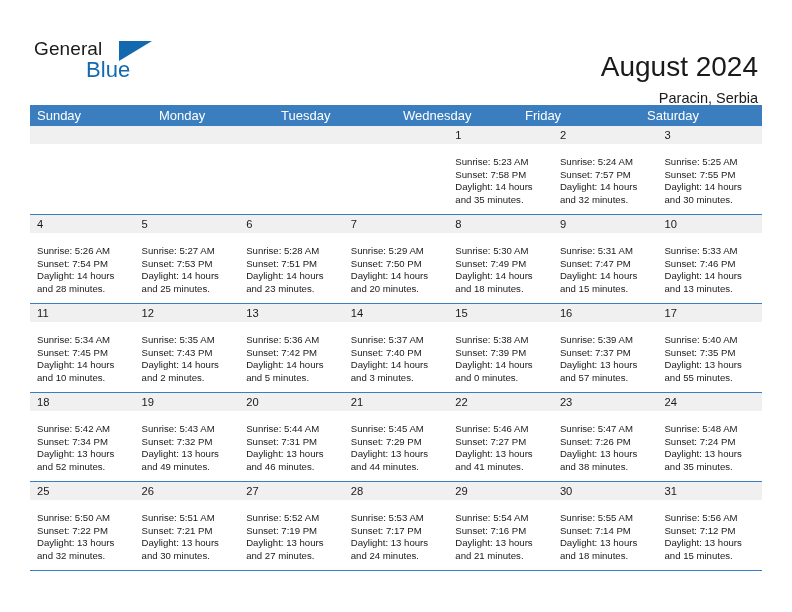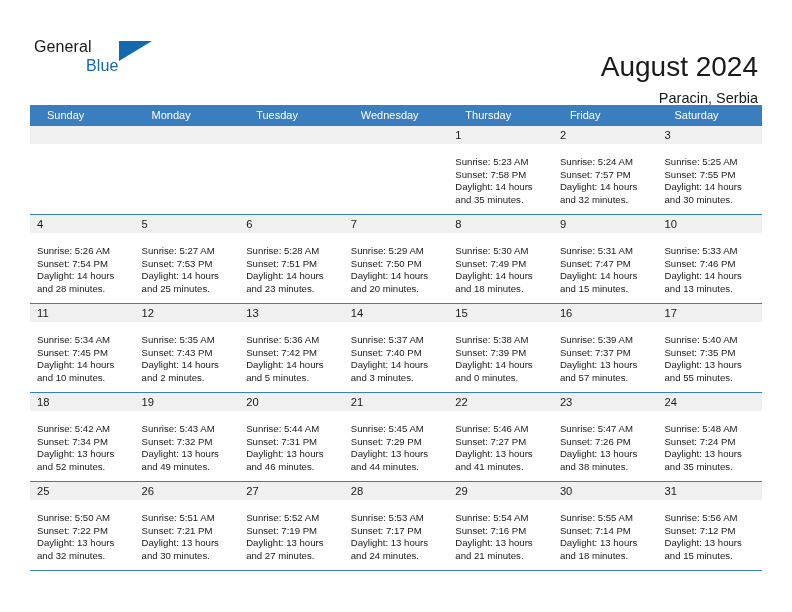--- a/index.html
+++ b/index.html
@@ -33,30 +33,30 @@
     position: absolute;
     left: 34px;
     top: 38px;
     width: 140px;
     height: 50px;
   }
   .brand-general {
     position: absolute;
     left: 0;
     top: 0;
-    font-size: 16px;
+    font-size: 19px;
     color: #1a1a1a;
     letter-spacing: 0.1px;
     font-family: "Liberation Sans", sans-serif;
   }
   .brand-blue {
     position: absolute;
     left: 52px;
     top: 19px;
-    font-size: 16px;
+    font-size: 22px;
     color: #1269b0;
     letter-spacing: 0.1px;
   }
   .brand-flag {
     position: absolute;
     left: 85px;
     top: 3px;
     width: 0;
     height: 0;
     border-left: 33px solid #1269b0;
@@ -94,23 +94,23 @@
     width: 732px;
   }
   .dow-row {
     display: flex;
     background: #3a7ebf;
     height: 21px;
   }
   .dow-cell {
     flex: 1 1 0;
     color: #ffffff;
-    font-size: 11px;
+    font-size: 13px;
     line-height: 21px;
-    padding-left: 17px;
+    padding-left: 7px;
     box-sizing: border-box;
     white-space: nowrap;
   }
 
   .week-row {
     display: flex;
     border-bottom: 1.6px solid #3a7ebf;
     height: 89px;
     box-sizing: border-box;
     background: #ffffff;
@@ -162,21 +162,20 @@
       <div class="cal-subtitle">Paracin, Serbia</div>
     </div>
   </div>
 
   <div class="calendar">
     <div class="dow-row" id="dow-row">
         <div class="dow-cell">Sunday</div>
         <div class="dow-cell">Monday</div>
         <div class="dow-cell">Tuesday</div>
         <div class="dow-cell">Wednesday</div>
-        <div class="dow-cell">Thursday</div>
         <div class="dow-cell">Friday</div>
         <div class="dow-cell">Saturday</div>
       </div>
     <div id="weeks-container">
         <div class="week-row">
           <div class="day-cell empty">
             <div class="day-number-band"></div>
             <div class="day-lines"></div>
           </div>
           <div class="day-cell empty">

